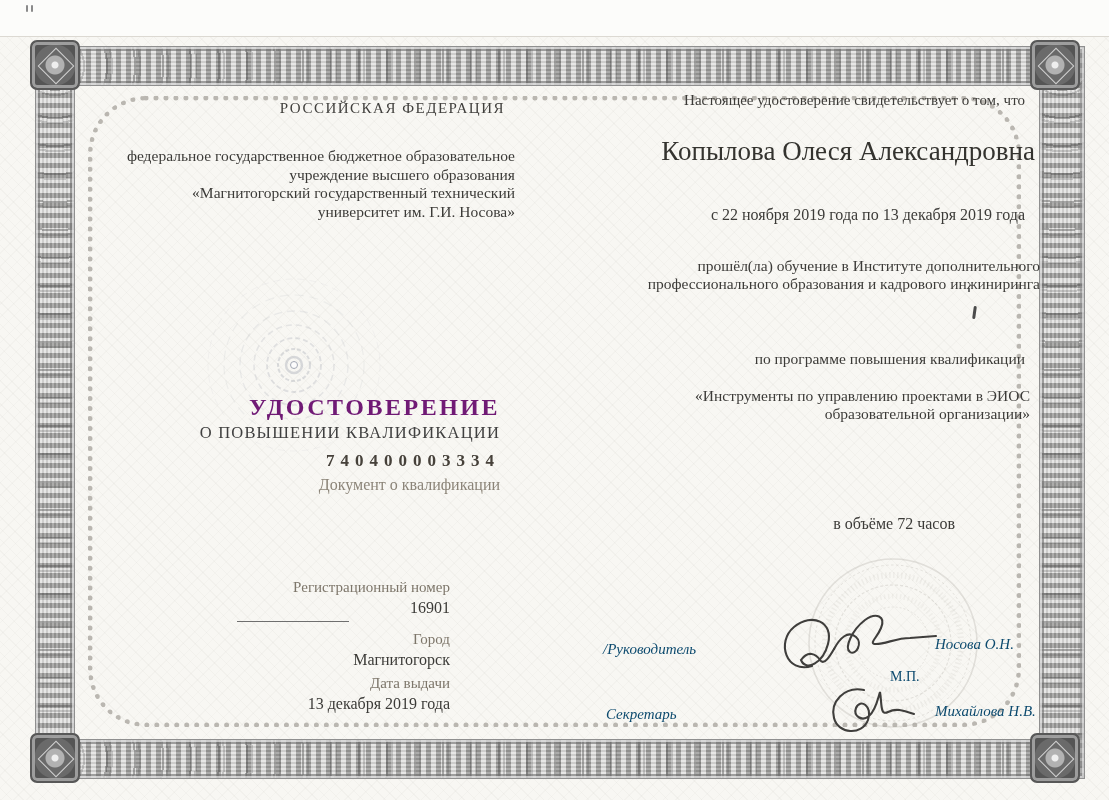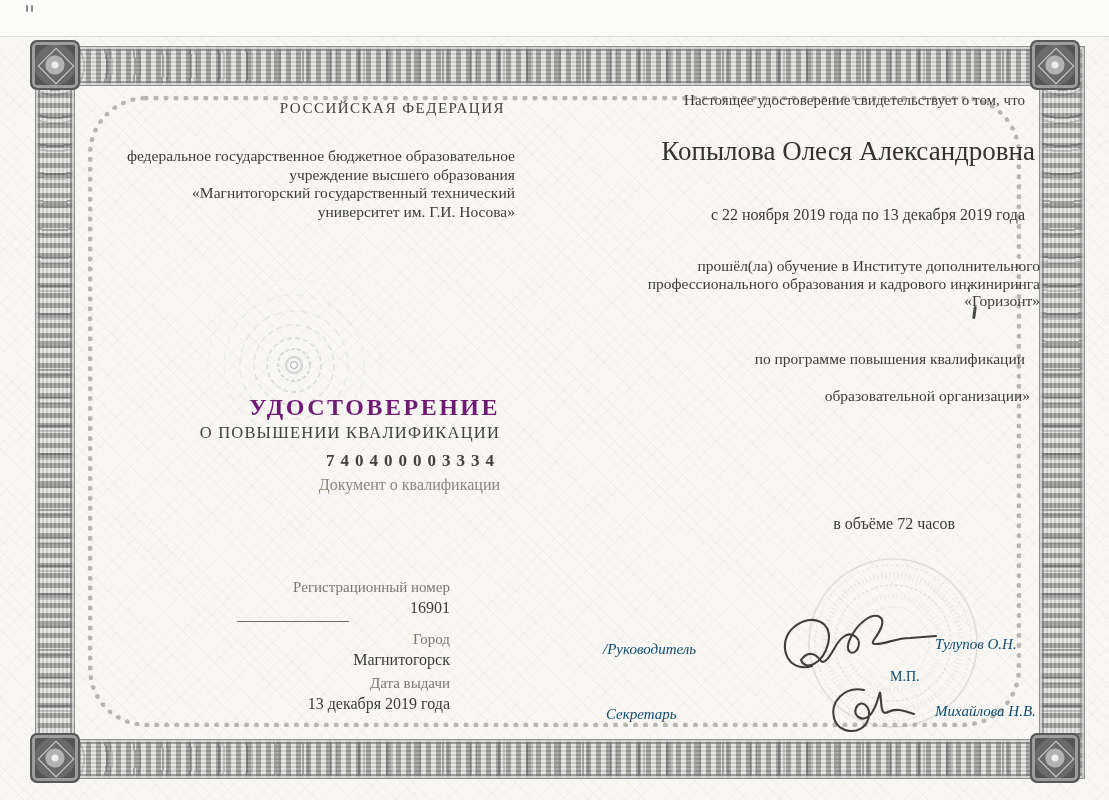--- a/index.html
+++ b/index.html
@@ -171,30 +171,30 @@
   <div class="tb date-label label-light">Дата выдачи</div>
   <div class="tb date-value">13 декабря 2019 года</div>
 
   <div class="tb statement">Настоящее удостоверение свидетельствует о том, что</div>
   <div class="tb holder-name">Копылова Олеся Александровна</div>
   <div class="tb period">с 22 ноября 2019 года по 13 декабря 2019 года</div>
 
   <div class="tb training">
     <div>прошёл(ла) обучение в Институте дополнительного</div>
     <div>профессионального образования и кадрового инжиниринга</div>
-    <div>«Горизонт»</div>
   </div>
 
   <div class="tb program-label">по программе повышения квалификации</div>
 
   <div class="tb program">
+    <div>«Инструменты по управлению проектами в ЭИОС</div>
     <div>образовательной организации»</div>
   </div>
 
   <div class="tb volume">в объёме 72 часов</div>
 
   <div class="sig-label head-label">/Руководитель</div>
-  <div class="sig-label head-name">Тулупов О.Н.</div>
+  <div class="sig-label head-name">Носова О.Н.</div>
   <div class="sig-label stamp-label">М.П.</div>
   <div class="sig-label secretary-label">Секретарь</div>
   <div class="sig-label secretary-name">Михайлова Н.В.</div>
 
 </div>
 
 </body></html>

